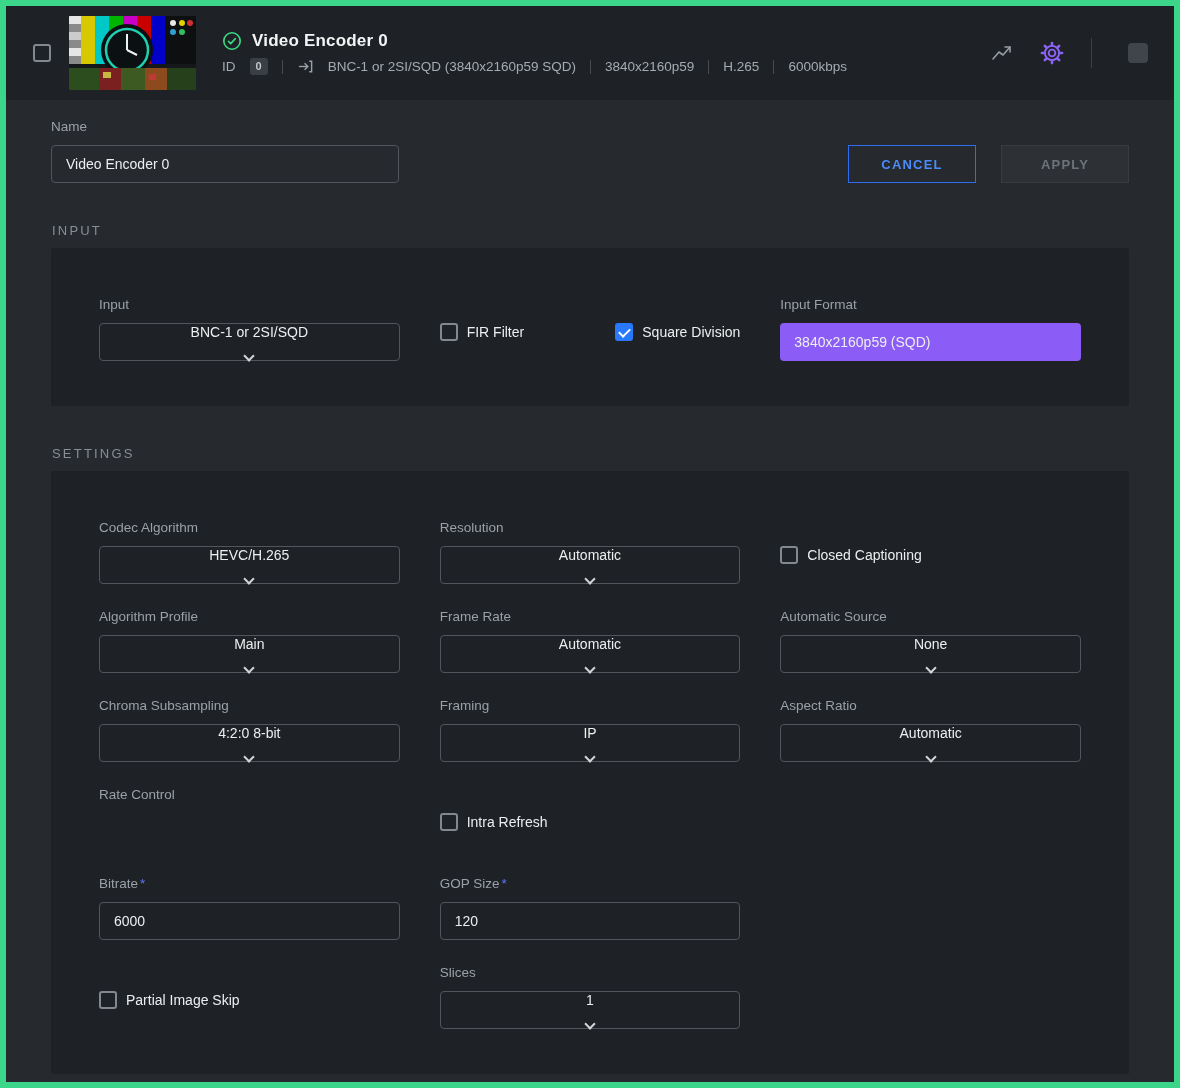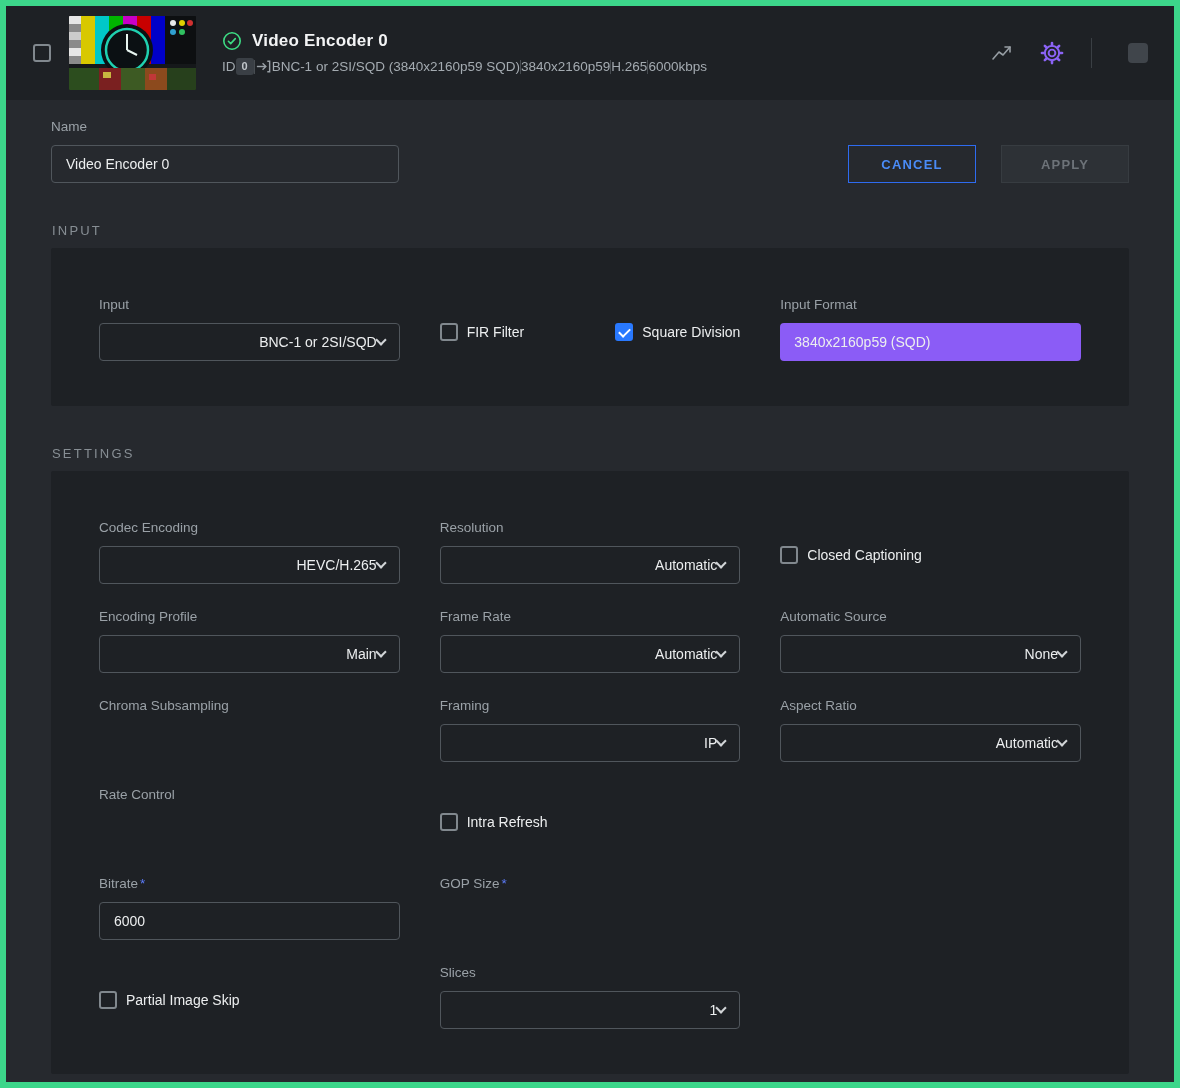--- a/index.html
+++ b/index.html
@@ -42,21 +42,21 @@
   .checkbox.checked::after{
     content:"";width:5px;height:9px;margin-top:-2px;
     border-right:2px solid #fff;border-bottom:2px solid #fff;
     transform:rotate(45deg);
   }
   .header .checkbox{margin-right:18px;}
   .thumb{width:127px;height:74px;flex:0 0 auto;margin-right:26px;overflow:hidden;border-radius:1px;}
   .title-block{display:flex;flex-direction:column;gap:7px;}
   .title-row{display:flex;align-items:center;gap:10px;}
   .page-title{font-size:17px;font-weight:600;color:#f3f4f5;letter-spacing:.2px;}
-  .meta-row{display:flex;align-items:center;gap:0;font-size:13.5px;color:var(--muted);}
+  .meta-row{display:flex;align-items:center;gap:14px;font-size:13.5px;color:var(--muted);}
   .badge{
     background:#3a3f45;color:#c2c7cc;font-size:11px;font-weight:600;
     padding:2px 6px;border-radius:3px;line-height:1.2;
   }
   .sep{width:1px;height:14px;background:#474c51;display:inline-block;}
   .spacer{flex:1;}
   .icon-btn{
     background:transparent;border:none;padding:4px;cursor:pointer;
     display:inline-flex;align-items:center;justify-content:center;
   }
@@ -68,21 +68,21 @@
   .name-row{display:flex;justify-content:space-between;align-items:flex-end;}
   .field label{display:block;font-size:13.5px;color:var(--label);margin-bottom:8px;line-height:21px;}
   .control{
     height:38px;border:1px solid var(--border);border-radius:4px;
     background:transparent;color:var(--text);font-size:14px;
     padding:0 14px;display:flex;align-items:center;width:100%;
     font-family:"Liberation Sans","DejaVu Sans",sans-serif;
   }
   .name-field{width:348px;}
   input.control{outline:none;}
-  .select{justify-content:flex-end;cursor:pointer;}
+  .select{justify-content:space-between;cursor:pointer;flex-direction:column;}
   .chev{
     width:8px;height:8px;flex:0 0 auto;
     border-right:2px solid #d2d5d8;border-bottom:2px solid #d2d5d8;
     transform:rotate(45deg);margin-top:-5px;
   }
   .readonly{background:#8b5cf6;border:none;}
   .actions{display:flex;gap:25px;}
   .btn{
     width:128px;height:38px;border-radius:0;font-size:13px;font-weight:600;
     letter-spacing:1.2px;cursor:pointer;
@@ -250,42 +250,42 @@
         </div>
       </div>
     </section>
 
     <div class="section-title">SETTINGS</div>
 
     <section class="panel">
       <div class="field-grid">
 
         <div class="field">
-          <label>Codec Encoding</label>
+          <label>Codec Algorithm</label>
           <div class="control select">
             <span>HEVC/H.265</span>
             <span class="chev"></span>
           </div>
         </div>
         <div class="field">
           <label>Resolution</label>
           <div class="control select">
             <span>Automatic</span>
             <span class="chev"></span>
           </div>
         </div>
         <div class="checkbox-cell">
           <span class="cb-wrap">
             <span class="checkbox"></span>
             <span class="cb-label">Closed Captioning</span>
           </span>
         </div>
 
         <div class="field">
-          <label>Encoding Profile</label>
+          <label>Algorithm Profile</label>
           <div class="control select">
             <span>Main</span>
             <span class="chev"></span>
           </div>
         </div>
         <div class="field">
           <label>Frame Rate</label>
           <div class="control select">
             <span>Automatic</span>
             <span class="chev"></span>
@@ -294,20 +294,24 @@
         <div class="field">
           <label>Automatic Source</label>
           <div class="control select">
             <span>None</span>
             <span class="chev"></span>
           </div>
         </div>
 
         <div class="field">
           <label>Chroma Subsampling</label>
+          <div class="control select">
+            <span>4:2:0 8-bit</span>
+            <span class="chev"></span>
+          </div>
         </div>
         <div class="field">
           <label>Framing</label>
           <div class="control select">
             <span>IP</span>
             <span class="chev"></span>
           </div>
         </div>
         <div class="field">
           <label>Aspect Ratio</label>
@@ -331,20 +335,21 @@
         <div class="field">
           <label>
             <span>Bitrate</span><span class="req">*</span>
           </label>
           <input class="control" type="text" value="6000" style="">
         </div>
         <div class="field">
           <label>
             <span>GOP Size</span><span class="req">*</span>
           </label>
+          <input class="control" type="text" value="120" style="">
         </div>
         <div></div>
 
         <div class="checkbox-cell">
           <span class="cb-wrap">
             <span class="checkbox"></span>
             <span class="cb-label">Partial Image Skip</span>
           </span>
         </div>
         <div class="field">

